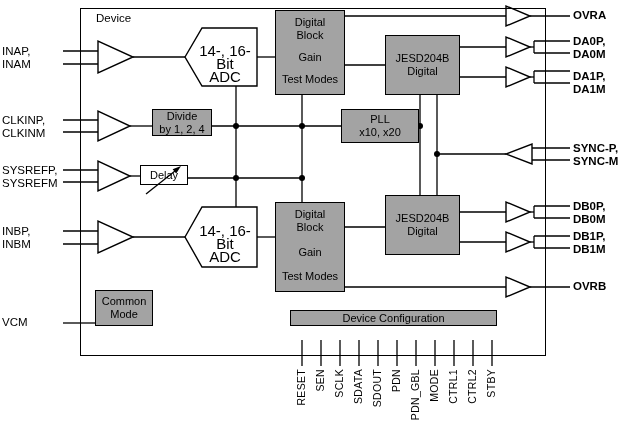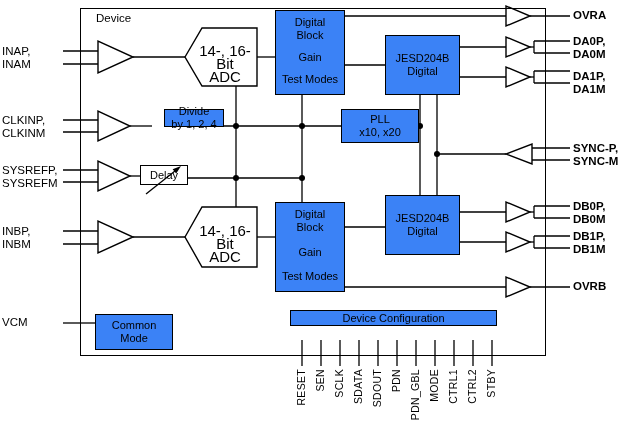--- a/index.html
+++ b/index.html
@@ -7,21 +7,21 @@
     position:relative; width:634px; height:431px; background:#ffffff;
     font-family:"Liberation Sans", sans-serif; color:#000; overflow:hidden;
   }
   .layer { position:absolute; left:0; top:0; }
   .device-box {
     position:absolute; left:80px; top:8px; width:466px; height:348px;
     border:1.5px solid #000; box-sizing:border-box; background:transparent;
   }
   .device-label { position:absolute; left:96px; top:12px; font-size:11.5px; }
   .block {
-    position:absolute; border:1.4px solid #000; background:#3b82f6;
+    position:absolute; border:1.4px solid #000; background:#a3a3a3;
     box-sizing:border-box; display:flex; flex-direction:column;
     align-items:center; justify-content:center;
     font-size:11px; line-height:13px; text-align:center;
   }
   .block--digital { justify-content:space-between; padding:5px 2px 8px 2px; }
   .block--delay { background:transparent; }
   .adc-text {
     position:absolute; width:64px; text-align:center;
     font-size:15px; line-height:13px;
   }
@@ -168,35 +168,35 @@
   <div class="block" style="left:385px;top:35px;width:75px;height:60px">
     <div>JESD204B</div>
     <div>Digital</div>
   </div>
 
   <div class="block" style="left:385px;top:195px;width:75px;height:60px">
     <div>JESD204B</div>
     <div>Digital</div>
   </div>
 
-  <div class="block" style="left:164px;top:109px;width:60px;height:18px">
+  <div class="block" style="left:152px;top:109px;width:60px;height:27px">
     <div>Divide</div>
     <div>by 1, 2, 4</div>
   </div>
 
   <div class="block" style="left:341px;top:109px;width:78px;height:34px">
     <div>PLL</div>
     <div>x10, x20</div>
   </div>
 
   <div class="block block--delay" style="left:140px;top:165px;width:48px;height:20px">
     <div>Delay</div>
   </div>
 
-  <div class="block" style="left:95px;top:314px;width:78px;height:36px">
+  <div class="block" style="left:95px;top:290px;width:58px;height:36px">
     <div>Common</div>
     <div>Mode</div>
   </div>
 
   <div class="block" style="left:290px;top:310px;width:207px;height:16px">
     <div>Device Configuration</div>
   </div>
 
   <div class="adc-text" style="left:193px;top:44px">
     <div>14-, 16-Bit</div>

